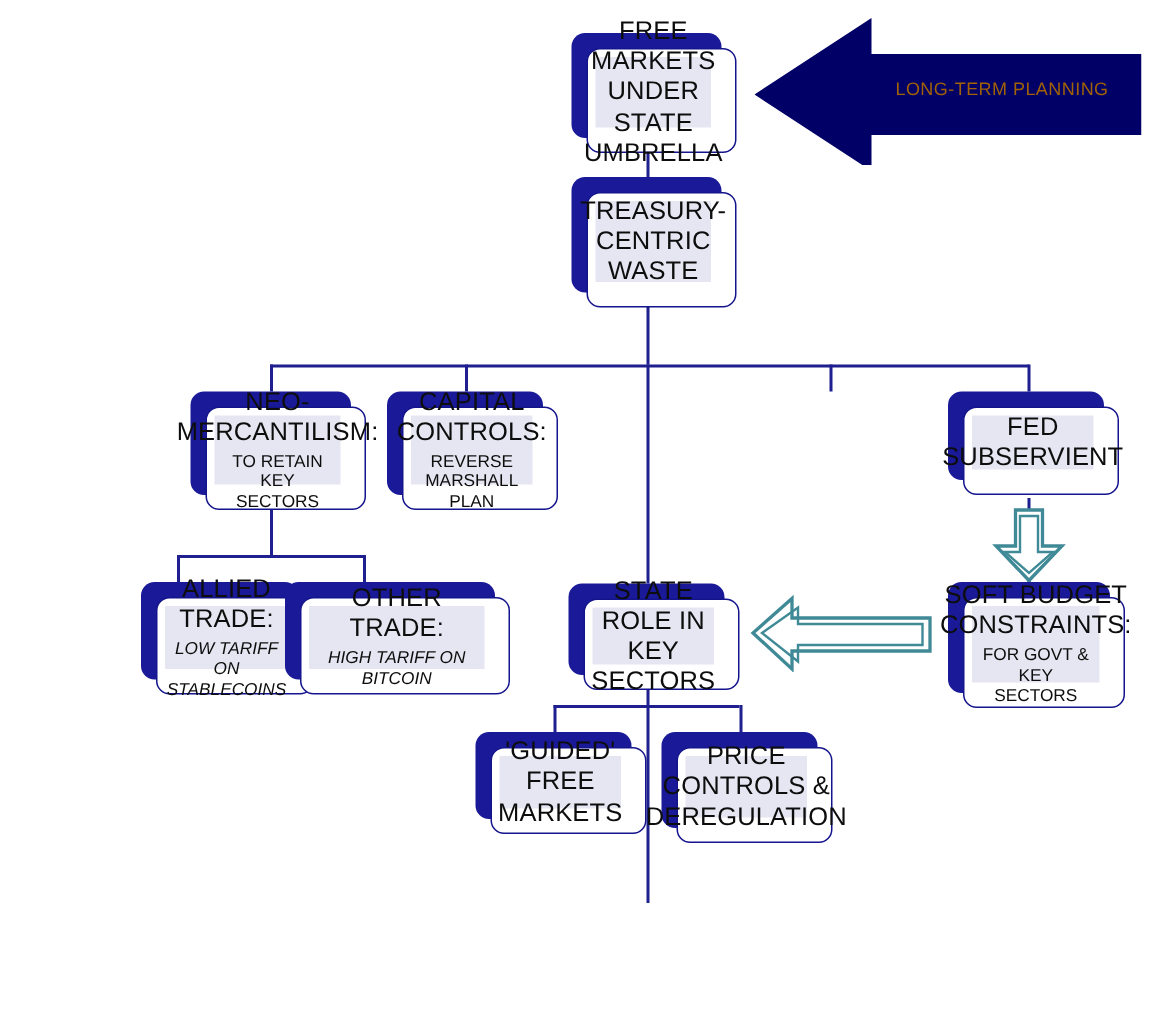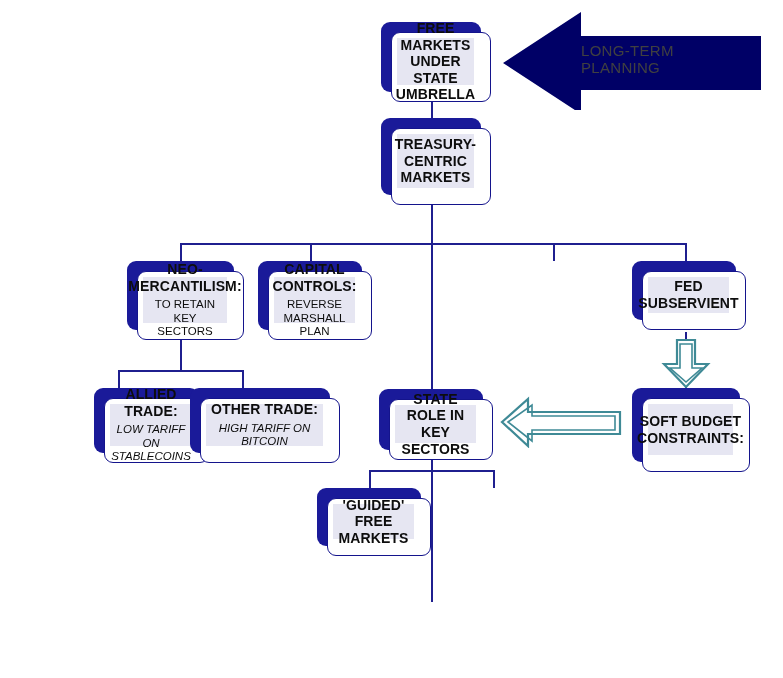--- a/index.html
+++ b/index.html
@@ -22,31 +22,31 @@
     background:#ffffff;border:1.6px solid #14148c;border-radius:9px;
     box-sizing:border-box;
   }
   .node .inner{
     position:absolute;left:5px;top:5px;right:16px;bottom:16px;
     background:#e6e6f2;
     display:flex;flex-direction:column;align-items:center;justify-content:center;
     text-align:center;line-height:1.18;color:#0d0d0d;
     padding:2px 3px;box-sizing:border-box;
   }
-  .ttl{font-weight:bold;font-size:14px;letter-spacing:.1px;}
+  .ttl{font-weight:normal;font-size:17px;letter-spacing:.1px;}
   .sub{font-weight:normal;font-size:11.5px;margin-top:4px;}
   .sub.ital{font-style:italic;}
 
   
   .bigarrow{position:absolute;color:#fff;}
   .bigarrow .glyph{position:absolute;left:0;top:0;}
   .bigarrow .lbl{
     position:absolute;left:78px;top:0;right:6px;bottom:0;
     display:flex;align-items:center;justify-content:center;
-    font-size:15px;color:#404040;letter-spacing:.3px;
+    font-size:12px;color:#a16207;letter-spacing:.3px;
   }
   
   .tealarrow{position:absolute;}
 </style>
 </head>
 <body>
 
 <div id="stage">
 
   <div class="ln v" style="left:431px;top:92px;height:26px;"></div>
@@ -97,21 +97,21 @@
       <div class="inner">
         <span class="ttl">FREE MARKETS UNDER STATE UMBRELLA</span>
       </div>
     </div>
   </div>
 
   <div class="node" style="left:381px;top:118px;width:100px;height:77px;">
     <div class="shadow"></div>
     <div class="card">
       <div class="inner">
-        <span class="ttl">TREASURY-CENTRIC MARKETS</span>
+        <span class="ttl">TREASURY-CENTRIC WASTE</span>
       </div>
     </div>
   </div>
 
   <div class="node" style="left:258px;top:261px;width:104px;height:69px;">
     <div class="shadow"></div>
     <div class="card">
       <div class="inner">
         <span class="ttl">CAPITAL CONTROLS:</span>
         <span class="sub">REVERSE MARSHALL PLAN</span>
@@ -166,28 +166,37 @@
         <span class="ttl">STATE ROLE IN KEY SECTORS</span>
       </div>
     </div>
   </div>
 
   <div class="node" style="left:632px;top:388px;width:108px;height:74px;">
     <div class="shadow"></div>
     <div class="card">
       <div class="inner">
         <span class="ttl">SOFT BUDGET CONSTRAINTS:</span>
+        <span class="sub">FOR GOVT &amp; KEY SECTORS</span>
       </div>
     </div>
   </div>
 
   <div class="node" style="left:317px;top:488px;width:104px;height:58px;">
     <div class="shadow"></div>
     <div class="card">
       <div class="inner">
         <span class="ttl">'GUIDED' FREE MARKETS</span>
       </div>
     </div>
   </div>
 
+  <div class="node" style="left:441px;top:488px;width:104px;height:64px;">
+    <div class="shadow"></div>
+    <div class="card">
+      <div class="inner">
+        <span class="ttl">PRICE CONTROLS &amp; DEREGULATION</span>
+      </div>
+    </div>
+  </div>
 
 
 </div>
 
 </body></html>

